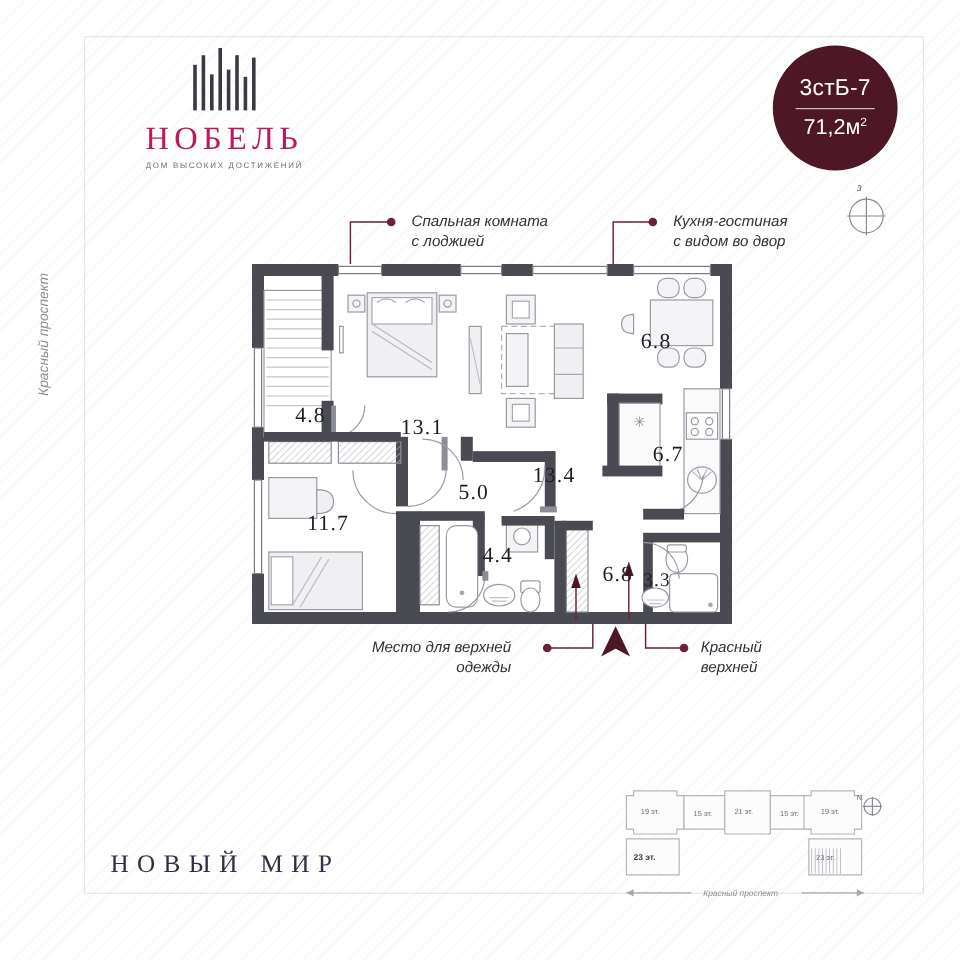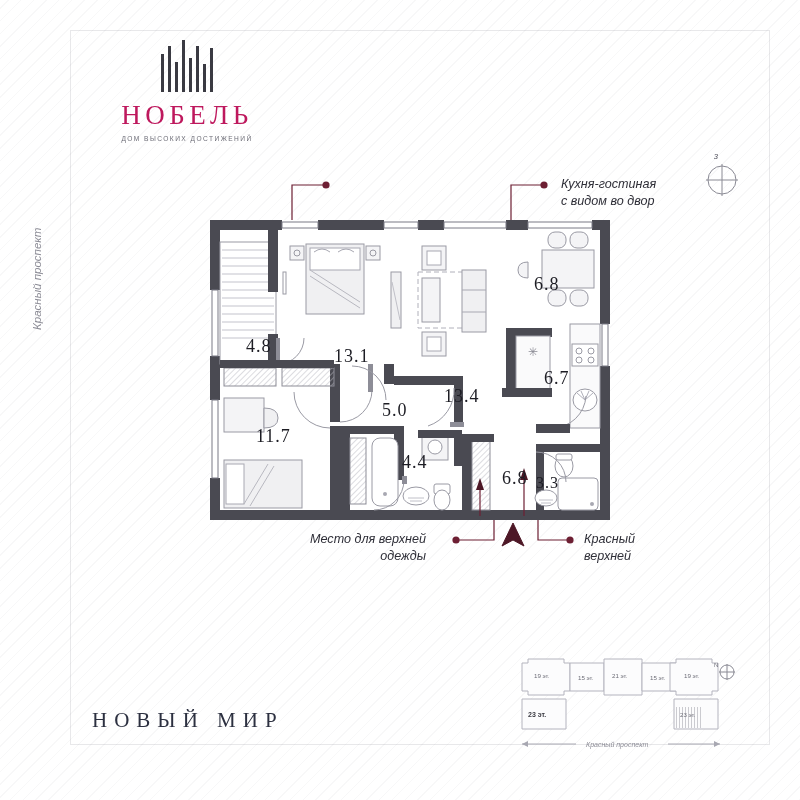--- a/index.html
+++ b/index.html
@@ -111,20 +111,25 @@
       <i style="height:52px"></i>
         <i style="height:34px"></i>
         <i style="height:46px"></i>
       <i style="height:28px"></i>
         <i style="height:44px"></i>
     </div>
     <div id="logo-name">НОБЕЛЬ</div>
     <div id="logo-tag">дом высоких достижений</div>
   </div>
 
+  <div id="badge">
+    <div class="code">3стБ-7</div>
+    <div class="rule"></div>
+    <div class="area"><span>71,2м</span><sup>2</sup></div>
+  </div>
 
   <div id="compass">
     <span class="lbl">з</span>
     <svg width="40" height="46" viewBox="0 0 40 46">
       <circle cx="20" cy="28" r="14" fill="none" stroke="#8a8a94" stroke-width="1"></circle>
       <line x1="20" y1="12" x2="20" y2="44" stroke="#8a8a94" stroke-width="1"></line>
       <line x1="4" y1="28" x2="36" y2="28" stroke="#8a8a94" stroke-width="1"></line>
     </svg>
   </div>
 
@@ -148,20 +153,24 @@
     <circle cx="456" cy="540" r="3.6" fill="#6d1f33"></circle>
 
     <polyline points="570,540 538,540 538,512" fill="none" stroke="#6d1f33" stroke-width="1.2"></polyline>
     <polygon points="538,483 534,495 542,495" fill="#6d1f33"></polygon>
     <line x1="538" y1="512" x2="538" y2="493" stroke="#6d1f33" stroke-width="1.2"></line>
     <circle cx="570" cy="540" r="3.6" fill="#6d1f33"></circle>
 
     <polygon points="513,523 524,546 513,540 502,546" fill="#4d1726" stroke="#4d1726" stroke-width="1"></polygon>
   </svg>
 
+  <div class="anno" id="a1">
+    <div>Спальная комната</div>
+    <div>с лоджией</div>
+  </div>
   <div class="anno" id="a2">
     <div>Кухня-гостиная</div>
     <div>с видом во двор</div>
   </div>
   <div class="anno" id="a3">
     <div>Место для верхней</div>
     <div>одежды</div>
   </div>
   <div class="anno" id="a4">
     <div>Красный</div>

